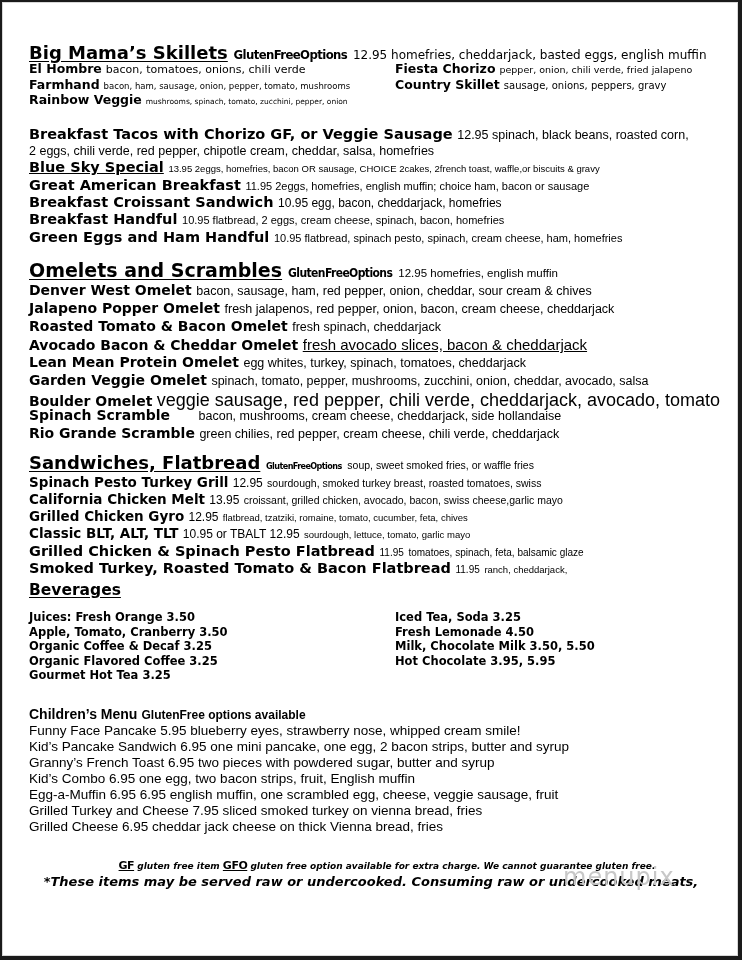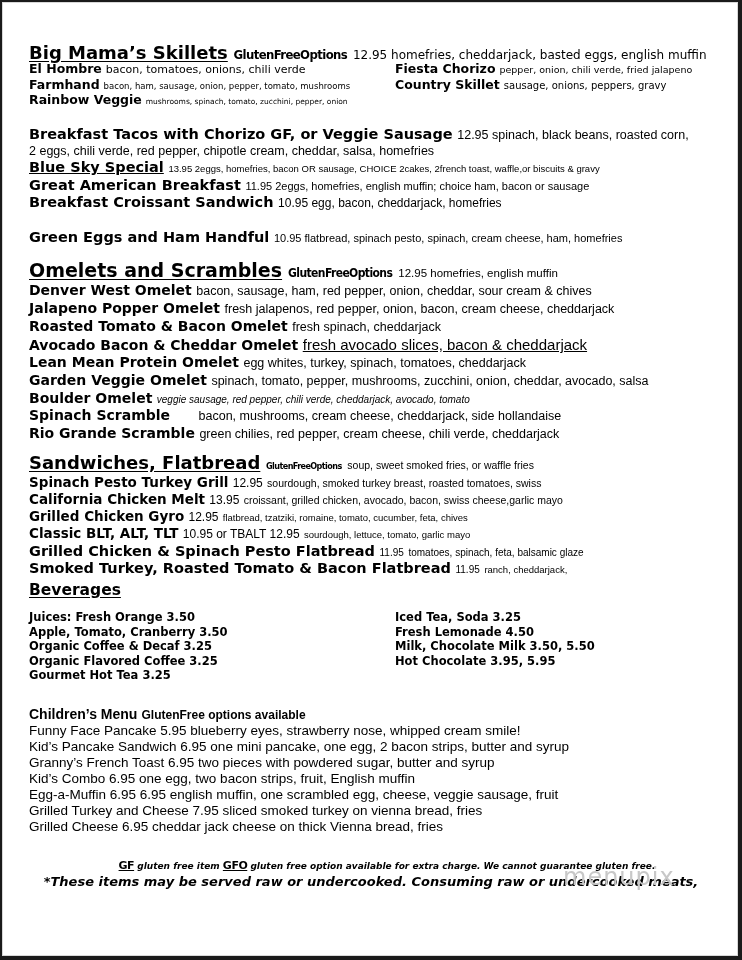--- a/index.html
+++ b/index.html
@@ -62,20 +62,24 @@
     <span class="cond" style="font-size:9.5px;">13.95 2eggs, homefries, bacon OR sausage, CHOICE 2cakes, 2french toast, waffle,or biscuits &amp; gravy</span>
   </div>
   <div class="line" style="top:175px;font-size:14.5px;">
     <span class="b">Great American Breakfast</span>
     <span class="cond" style="font-size:11px;">11.95  2eggs, homefries, english muffin; choice ham, bacon or sausage</span>
   </div>
   <div class="line" style="top:192px;font-size:14.5px;">
     <span class="b">Breakfast Croissant Sandwich</span>
     <span class="cond" style="font-size:12px;">10.95 egg, bacon, cheddarjack, homefries</span>
   </div>
+  <div class="line" style="top:209px;font-size:14.5px;">
+    <span class="b">Breakfast Handful</span>
+    <span class="cond" style="font-size:11px;">10.95  flatbread, 2 eggs, cream cheese, spinach, bacon, homefries</span>
+  </div>
   <div class="line" style="top:227px;font-size:14.5px;">
     <span class="b">Green Eggs and Ham Handful</span>
     <span class="cond" style="font-size:11px;">10.95 flatbread, spinach pesto, spinach, cream cheese, ham, homefries</span>
   </div>
 
   <div class="line" style="top:258px;font-size:19px;">
     <span class="sec-title">Omelets and Scrambles</span>
     <span class="gfo" style="font-size:12px;">GlutenFreeOptions</span>
     <span class="cond" style="font-size:11.5px;">12.95 homefries, english muffin</span>
   </div>
@@ -98,21 +102,21 @@
   <div class="line" style="top:352px;font-size:14px;">
     <span class="b">Lean Mean Protein Omelet</span>
     <span class="cond" style="font-size:12.5px;">egg whites, turkey, spinach, tomatoes, cheddarjack</span>
   </div>
   <div class="line" style="top:370px;font-size:14px;">
     <span class="b">Garden Veggie Omelet</span>
     <span class="cond" style="font-size:12.5px;">spinach, tomato, pepper, mushrooms, zucchini, onion, cheddar, avocado, salsa</span>
   </div>
   <div class="line" style="top:388px;font-size:14px;">
     <span class="b">Boulder Omelet</span>
-    <span class="cond" style="font-size:10px;font-style:italic;">veggie sausage, red pepper, chili verde, cheddarjack, avocado, tomato</span>
+    <span class="cond" style="font-size:18px;">veggie sausage, red pepper, chili verde, cheddarjack, avocado, tomato</span>
   </div>
   <div class="line" style="top:405px;font-size:14px;">
     <span class="b">Spinach Scramble</span>
     <span class="cond" style="font-size:12.5px;margin-left:24px;">bacon, mushrooms, cream cheese, cheddarjack, side hollandaise</span>
   </div>
   <div class="line" style="top:423px;font-size:14px;">
     <span class="b">Rio Grande Scramble</span>
     <span class="cond" style="font-size:12.5px;">green chilies, red pepper, cream cheese, chili verde, cheddarjack</span>
   </div>
 

